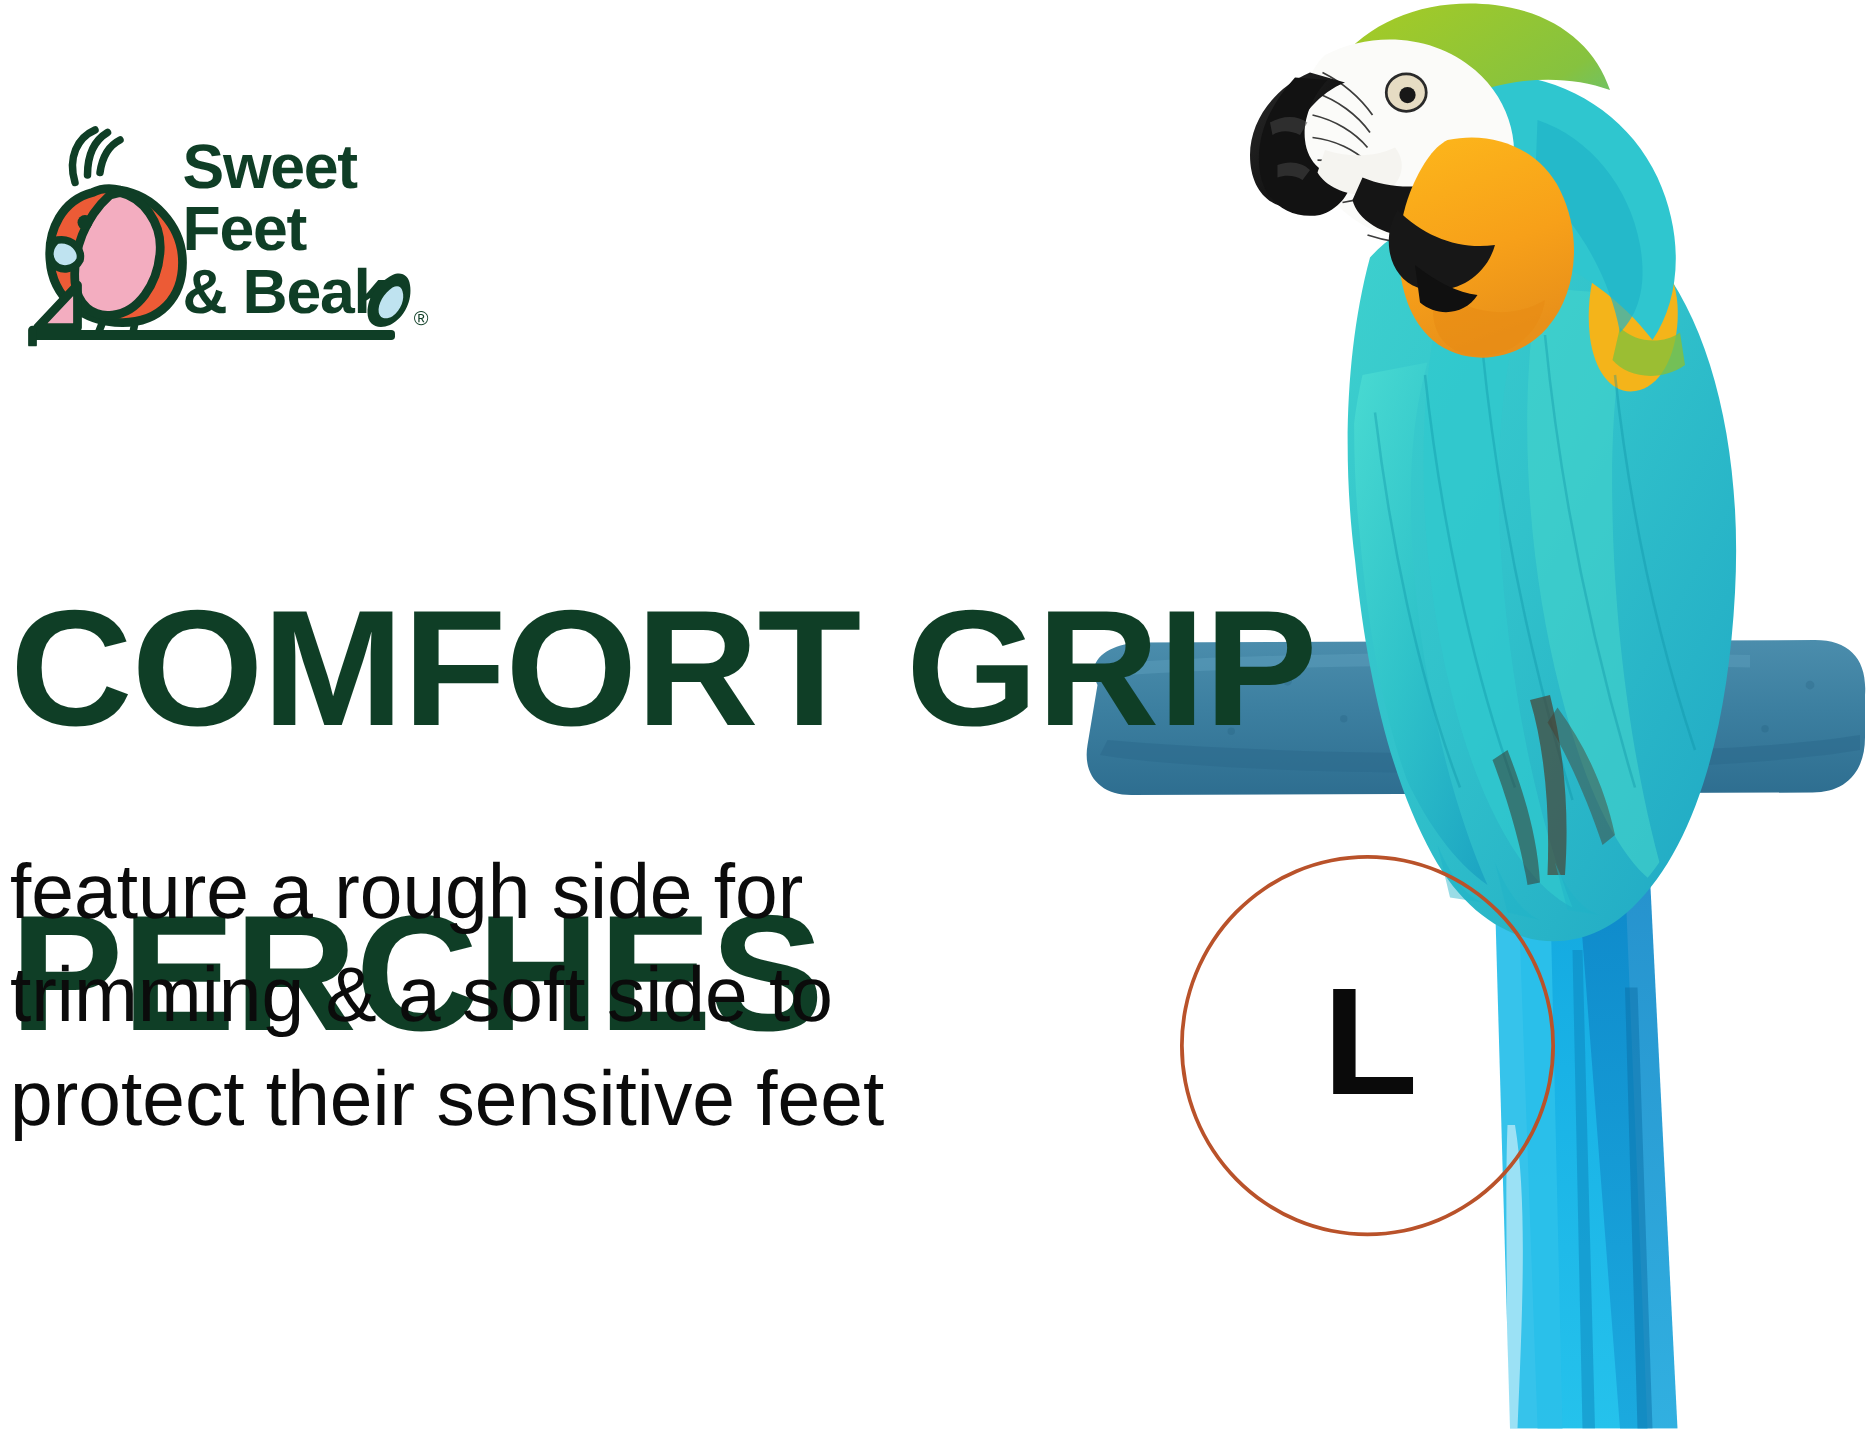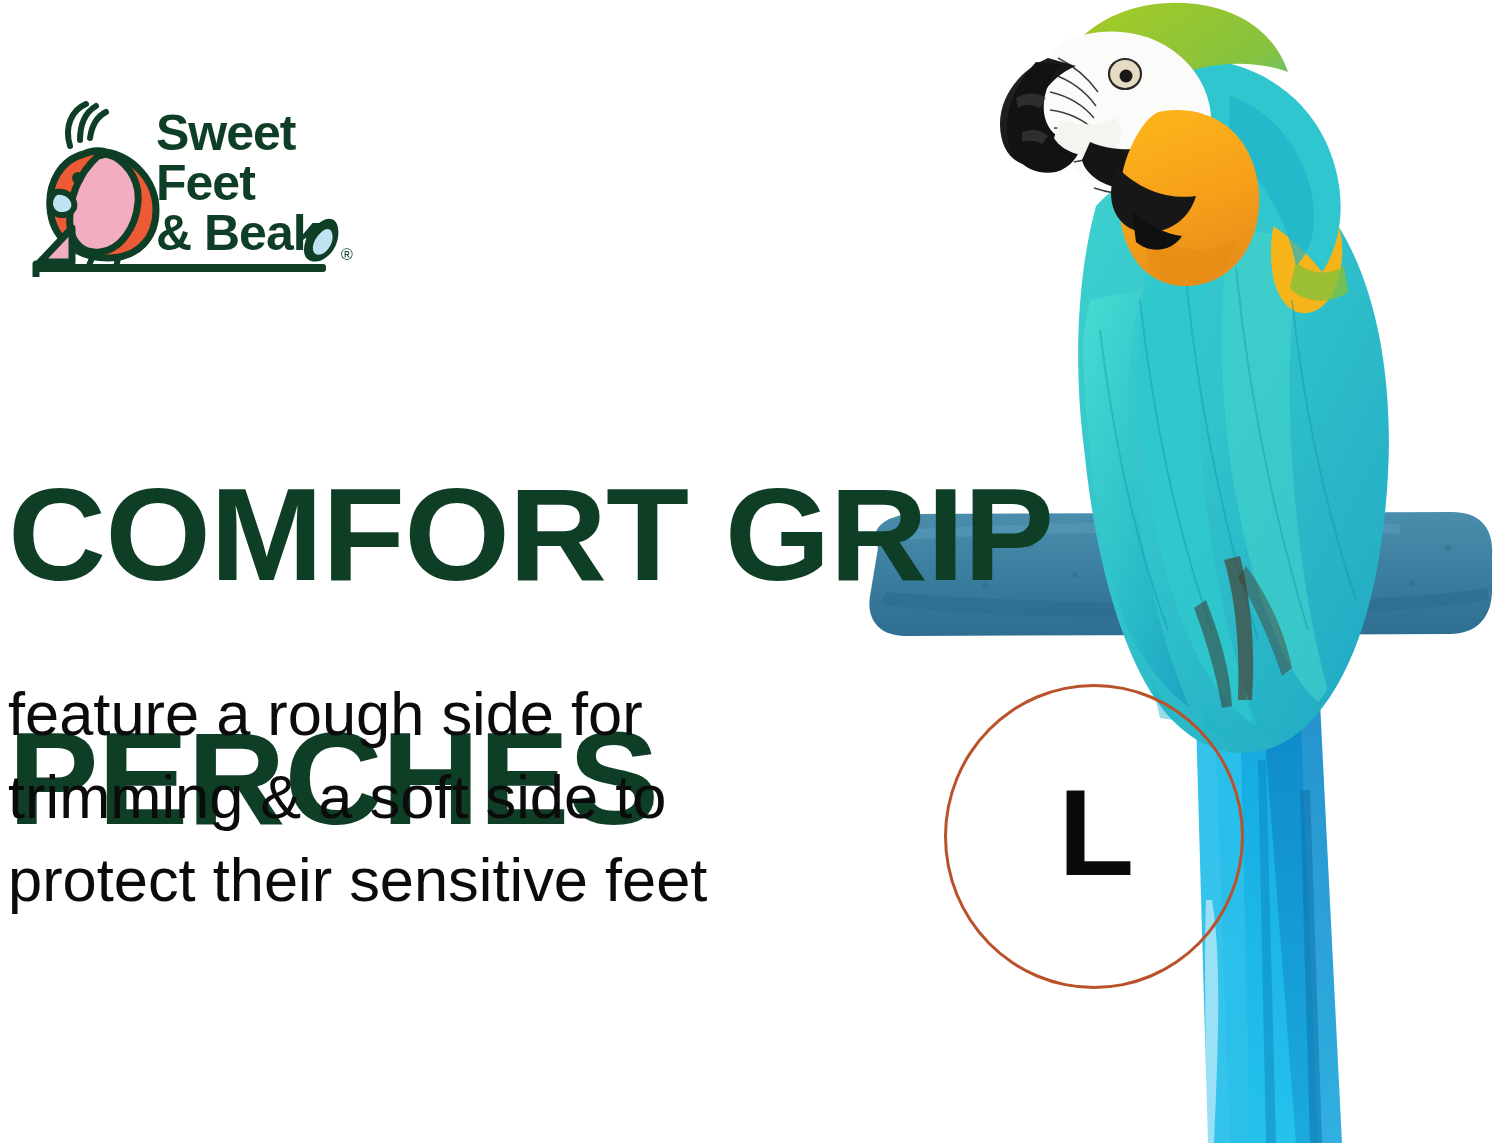--- a/index.html
+++ b/index.html
@@ -8,21 +8,21 @@
     -webkit-font-smoothing:antialiased;
   }
   #stage{
     position:relative;
     width:1500px;height:1143px;
     background:#ffffff;
     overflow:hidden;
   }
 
   
-  .logo-block{position:absolute;left:28px;top:92px;width:330px;height:185px;text-align:right;}
+  .logo-block{position:absolute;left:18px;top:92px;width:330px;height:185px;text-align:right;}
   .logo-svg{display:block;width:330px;height:185px;}
 
   
   .headline{
     position:absolute;left:8px;top:352px;width:1060px;
     color:#0F3E26;
     font-family:"Liberation Sans","DejaVu Sans",sans-serif;
     font-weight:700;
     font-size:132px;
     line-height:122px;

